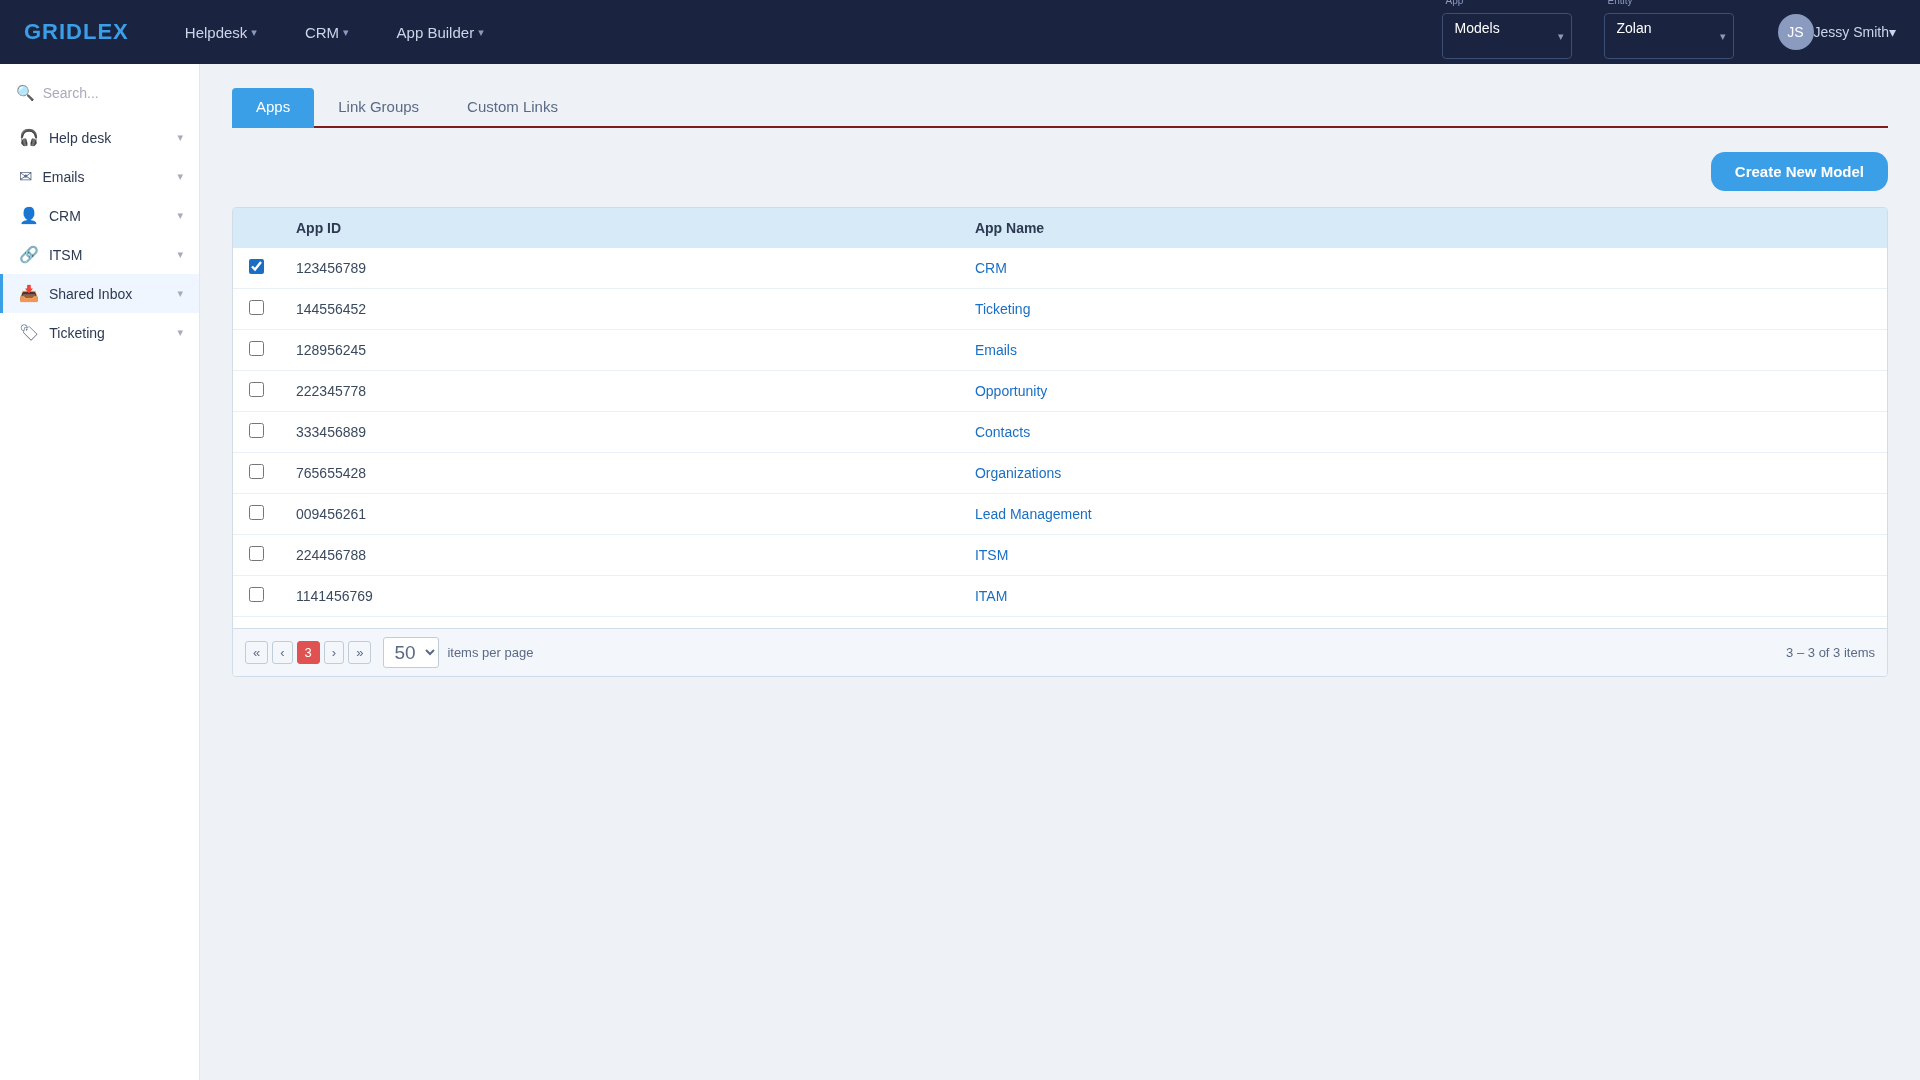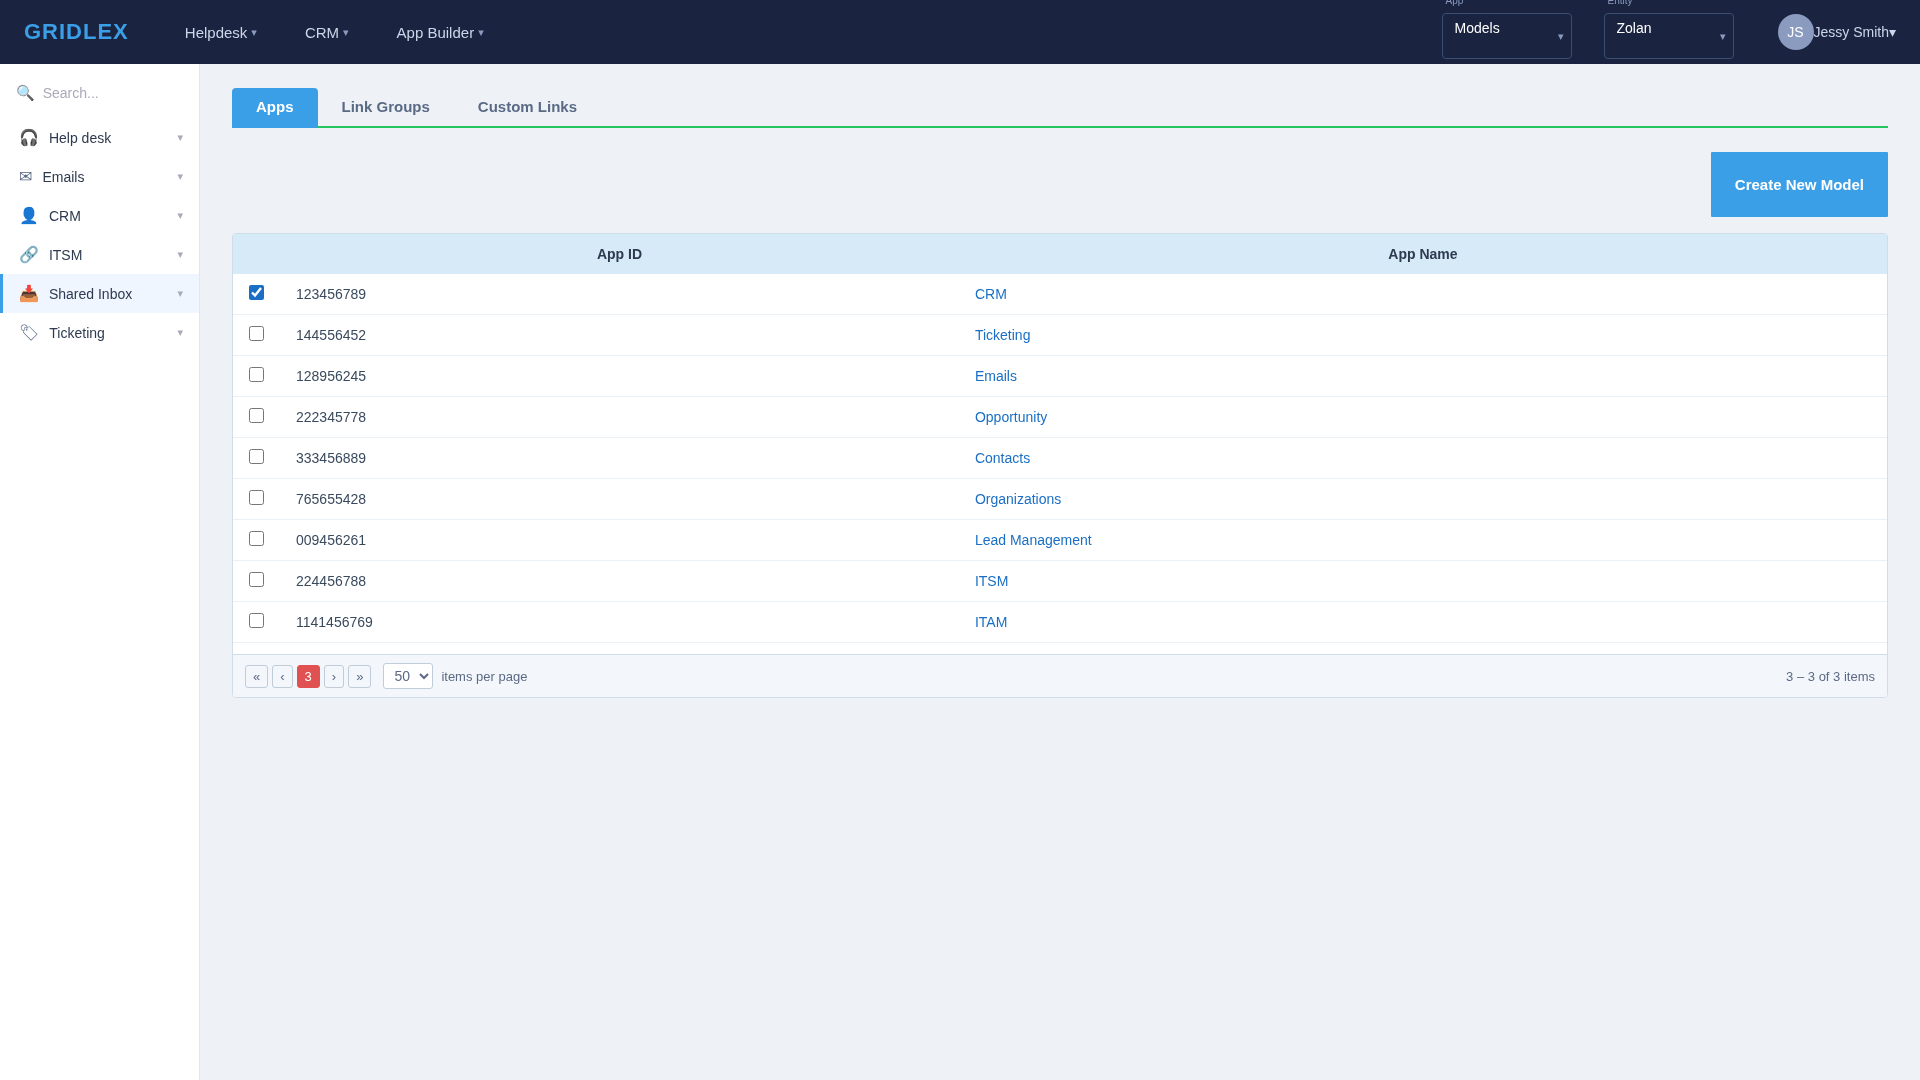--- a/index.html
+++ b/index.html
@@ -131,23 +131,22 @@
     .main-content {
       flex: 1;
       padding: 24px 32px;
       overflow: auto;
     }
 
     
     .tabs {
       display: flex;
       gap: 0;
-      border-bottom: 2px solid #22c55e;
+      border-bottom: 2px solid #7f1d1d;
       margin-bottom: 24px;
-      font-weight: bold;
     }
     .tab {
       padding: 10px 24px;
       font-size: 15px;
       cursor: pointer;
       color: #5a6a85;
       border-bottom: 3px solid transparent;
       margin-bottom: -2px;
     }
     .tab.active {
@@ -159,43 +158,43 @@
     
     .toolbar {
       display: flex;
       justify-content: flex-end;
       margin-bottom: 16px;
     }
     .create-btn {
       background: #3b9fe8;
       color: #fff;
       border: none;
-      border-radius: 1px;
-      padding: 24px 24px;
+      border-radius: 14px;
+      padding: 11px 24px;
       font-size: 15px;
       font-weight: 600;
       cursor: pointer;
     }
 
     
     .table-wrapper {
       background: #fff;
       border: 1px solid #d0dce8;
       border-radius: 4px;
       overflow: hidden;
     }
     table {
       width: 100%;
       border-collapse: collapse;
     }
     thead tr {
       background: #d6eaf8;
     }
     thead th {
-      text-align: center;
+      text-align: left;
       padding: 12px 16px;
       font-size: 14px;
       font-weight: 600;
       color: #2d3a50;
     }
     tbody tr {
       border-bottom: 1px solid #eaf0f7;
     }
     tbody tr:last-child { border-bottom: none; }
     tbody td {
@@ -231,21 +230,21 @@
     .page-btn.current {
       background: #e05252;
       color: #fff;
       border-color: #e05252;
     }
     .per-page-select {
       margin-left: 8px;
       border: 1px solid #c0ccd8;
       border-radius: 3px;
       padding: 3px 6px;
-      font-size: 14px;
+      font-size: 19px;
       color: #5a6a85;
       cursor: pointer;
       background: #fff;
     }
     .per-page-label {
       font-size: 13px;
       color: #5a6a85;
       margin-left: 4px;
       text-align: right;
     }

